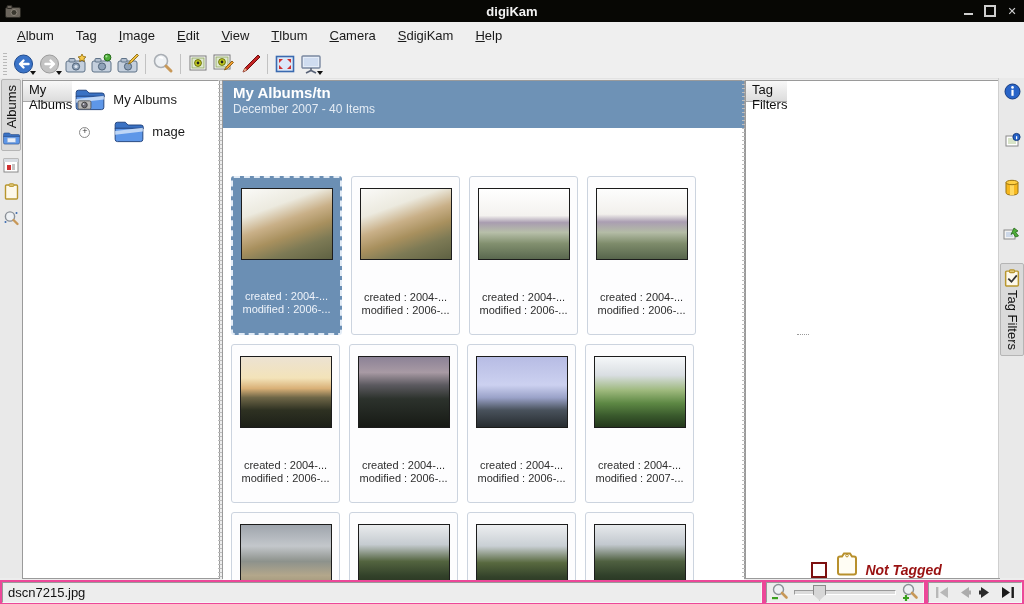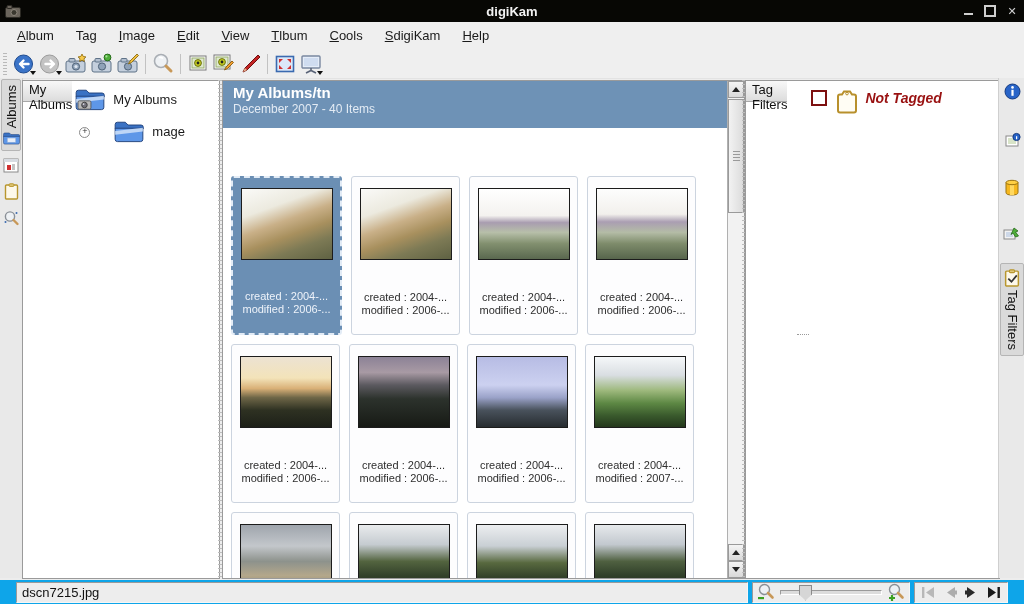--- a/index.html
+++ b/index.html
@@ -50,21 +50,21 @@
   .tree-row{height:32px;display:flex;align-items:center;position:relative;}
   .tree-row .label{margin-left:8px;}
   .folder-svg{width:30px;height:24px;flex:0 0 30px;}
   .root-row{padding-left:3px;}
   .child-row{padding-left:42px;}
   .expander{position:absolute;left:7px;top:12px;width:9px;height:9px;border:1px solid #8a8a8a;
             border-radius:50%;background:#fff;font-size:9px;line-height:7px;text-align:center;color:#333;}
   .row-selected{background:#6b8fb4;outline:1px solid #35516e;color:#fff;margin-right:2px;}
   .row-selected .label{color:#fff;}
   
-  #main-panel{left:222px;width:521px;flex-direction:row;}
+  #main-panel{left:222px;width:521px;flex-direction:column;}
   .main-col{flex:1;display:flex;flex-direction:column;min-width:0;}
   .main-header{flex:0 0 41px;background:#6e92b6;color:#fff;padding:3px 10px;}
   .main-header .mh-title{font-size:15px;font-weight:bold;}
   .main-header .mh-sub{font-size:12px;color:#e3ebf4;margin-top:1px;}
   .thumb-grid{flex:1;background:#fff;overflow:hidden;display:flex;flex-wrap:wrap;
               align-content:flex-start;gap:9px 9px;padding:12px 0 0 8px;margin-top:36px;}
   .tile{width:107px;height:157px;border:1px solid #ccd4df;border-radius:3px;background:#fdfdfe;
         position:relative;flex:0 0 107px;}
   .tile .photo{width:90px;height:70px;margin:11px auto 0;border:1px solid #1c1c1c;}
   .tile .caption{position:absolute;top:114px;left:0;right:0;text-align:center;
@@ -84,28 +84,28 @@
   .sb-thumb{height:112px;background:linear-gradient(90deg,#f2f2f2,#dcdcdc);border:1px solid #9a9a9a;
             margin:1px 0;display:flex;align-items:center;justify-content:center;}
   .sb-grip{width:7px;height:10px;
            background:repeating-linear-gradient(to bottom,#9a9a9a 0 1px,transparent 1px 3px);}
   .sb-track{flex:1;}
   
   .splitter{position:absolute;top:80px;height:497px;width:4px;
             background:repeating-linear-gradient(to bottom,#bdbdbd 0 1px,transparent 1px 4px);}
   
   #tagfilters-panel{left:745px;width:253px;}
-  .tf-row{display:flex;align-items:flex-start;margin:9px 0 0 24px;position:relative;}
+  .tf-row{display:flex;align-items:flex-end;margin:9px 0 0 24px;position:relative;}
   .tf-dotted{position:absolute;left:-14px;top:50%;width:12px;border-top:1px dotted #9a9a9a;}
   .tf-checkbox{width:12px;height:12px;border:2px solid #7d1010;background:#fff;}
   .tag-svg{margin-left:8px;width:24px;height:26px;}
   .tf-label{margin-left:6px;font-weight:bold;font-style:italic;color:#991111;font-size:14px;}
   
-  .statusbar{position:absolute;left:0;right:0;bottom:0;height:24px;background:#0ea5e9;
-             display:flex;align-items:center;gap:4px;padding:0 16px;}
+  .statusbar{position:absolute;left:0;right:0;bottom:0;height:24px;background:#ec4899;
+             display:flex;align-items:center;gap:4px;padding:0 2px;}
   .sb-box{height:19px;border:1px solid;border-color:#9a9a9a #f6f6f6 #f6f6f6 #9a9a9a;background:#ededed;
           display:flex;align-items:center;}
   .sb-filename{flex:1;padding-left:5px;font-size:13px;color:#111;}
   .sb-zoom{flex:0 0 148px;justify-content:space-between;padding:0 4px;}
   .zoom-track{flex:1;height:3px;margin:0 5px;border:1px solid #9a9a9a;border-bottom-color:#fff;
               border-right-color:#fff;background:#dcdcdc;position:relative;}
   .zoom-thumb{position:absolute;left:18%;top:-6px;width:11px;height:14px;background:#d6d6d6;
               border:1px solid #8a8a8a;clip-path:polygon(0 0,100% 0,100% 62%,50% 100%,0 62%);}
   .sb-nav{flex:0 0 86px;justify-content:space-around;padding:0 3px;}
   
@@ -134,21 +134,21 @@
     </div>
   </div>
 
   <div class="menubar" id="menubar">
       <div class="menu-item"><span></span><u>A</u><span>lbum</span></div>
       <div class="menu-item"><span>Ta</span><u>g</u><span></span></div>
       <div class="menu-item"><span></span><u>I</u><span>mage</span></div>
       <div class="menu-item"><span></span><u>E</u><span>dit</span></div>
       <div class="menu-item"><span></span><u>V</u><span>iew</span></div>
       <div class="menu-item"><span></span><u>T</u><span>lbum</span></div>
-      <div class="menu-item"><span></span><u>C</u><span>ools</span></div>
+      <div class="menu-item"><span></span><u>C</u><span>amera</span></div>
       <div class="menu-item"><span></span><u>S</u><span>digiKam</span></div>
       <div class="menu-item"><span></span><u>H</u><span>elp</span></div>
     </div>
 
   <div class="toolbar">
     <div class="tb-handle"></div>
 
     <div class="tb-btn">
       <svg class="ic" width="22" height="22" viewBox="0 0 22 22">
         <circle cx="10.5" cy="11" r="9" fill="#3b74c8" stroke="#1d4a8f"></circle>

